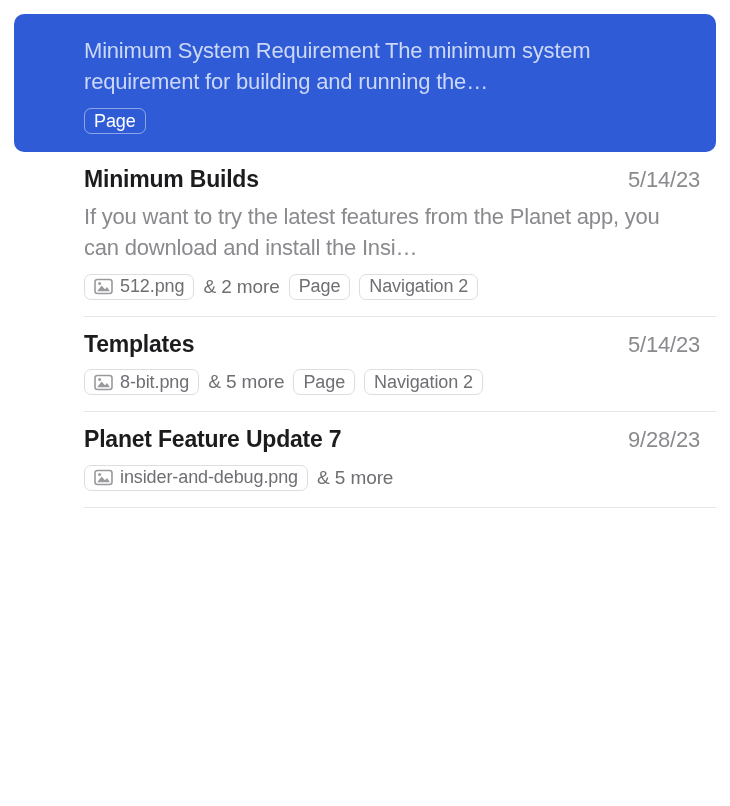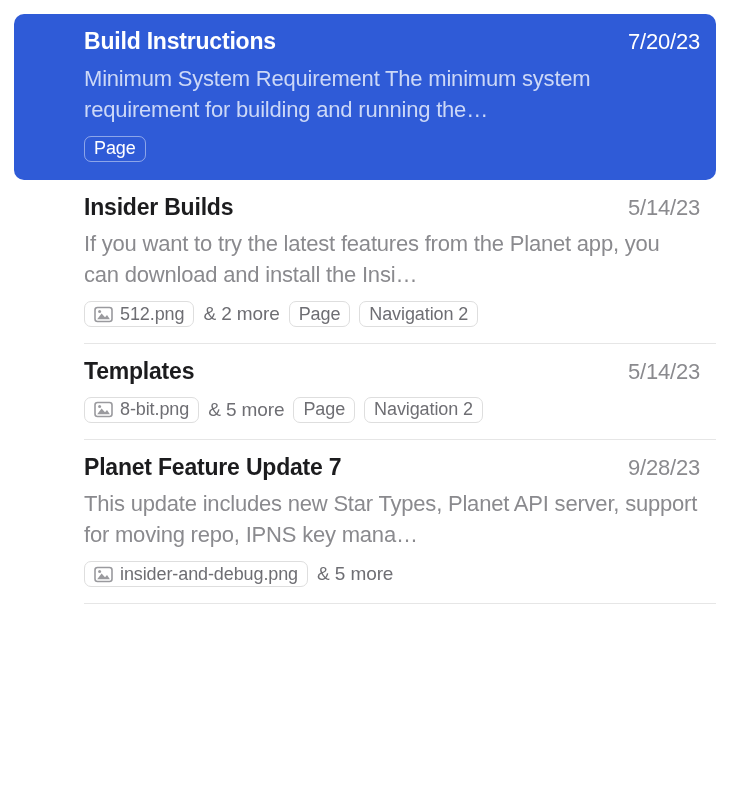--- a/index.html
+++ b/index.html
@@ -119,32 +119,28 @@
     letter-spacing: -0.1px;
   }
 
   .img-icon { display: block; flex: 0 0 auto; }
 </style>
 </head>
 <body>
 
 <div id="results-list">
     <div class="result-item selected">
-      <div class="result-head">
-        <div class="result-title">Build Instructions</div>
-        <div class="result-date">7/20/23</div>
-      </div>
       <div class="result-snippet">Minimum System Requirement The minimum system requirement for building and running the…</div>
       <div class="result-tags">
         <span class="tag">Page</span>
       </div>
     </div>
     <div class="result-item">
       <div class="result-head">
-        <div class="result-title">Insider Builds</div>
+        <div class="result-title">Minimum Builds</div>
         <div class="result-date">5/14/23</div>
       </div>
       <div class="result-snippet">If you want to try the latest features from the Planet app, you can download and install the Insi…</div>
       <div class="result-tags">
         <span class="tag">
           <svg width="19" height="17" viewBox="0 0 19 17" class="img-icon">
             <rect x="1" y="1.5" width="17" height="14" rx="2.5" fill="none" stroke="#9a9a9e" stroke-width="1.6"></rect>
             <path d="M3.2 13.2 L7.6 7.6 L11 11.3 L13 9.1 L15.9 13.2 Z" fill="#9a9a9e"></path>
             <circle cx="5.6" cy="5.4" r="1.5" fill="#9a9a9e"></circle>
           </svg>
@@ -174,21 +170,20 @@
         <span class="tag">Page</span>
         <span class="tag">Navigation 2</span>
       </div>
     </div>
     <div class="row-divider"></div>
     <div class="result-item">
       <div class="result-head">
         <div class="result-title">Planet Feature Update 7</div>
         <div class="result-date">9/28/23</div>
       </div>
-      <div class="result-snippet">This update includes new Star Types, Planet API server, support for moving repo, IPNS key mana…</div>
       <div class="result-tags">
         <span class="tag">
           <svg width="19" height="17" viewBox="0 0 19 17" class="img-icon">
             <rect x="1" y="1.5" width="17" height="14" rx="2.5" fill="none" stroke="#9a9a9e" stroke-width="1.6"></rect>
             <path d="M3.2 13.2 L7.6 7.6 L11 11.3 L13 9.1 L15.9 13.2 Z" fill="#9a9a9e"></path>
             <circle cx="5.6" cy="5.4" r="1.5" fill="#9a9a9e"></circle>
           </svg>
           <span>insider-and-debug.png</span>
         </span>
         <span class="tag-more">&amp; 5 more</span>

